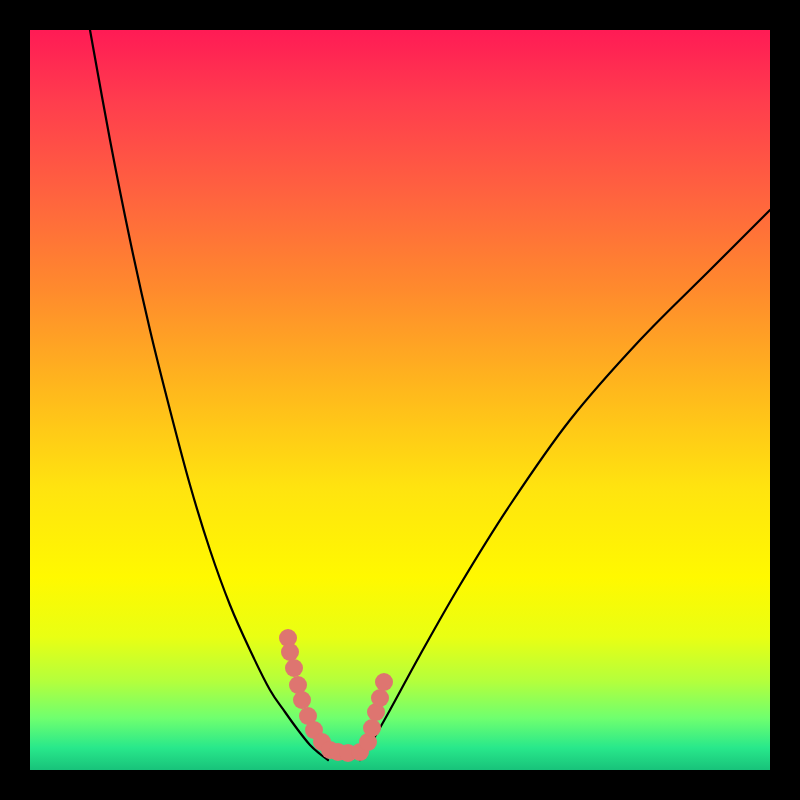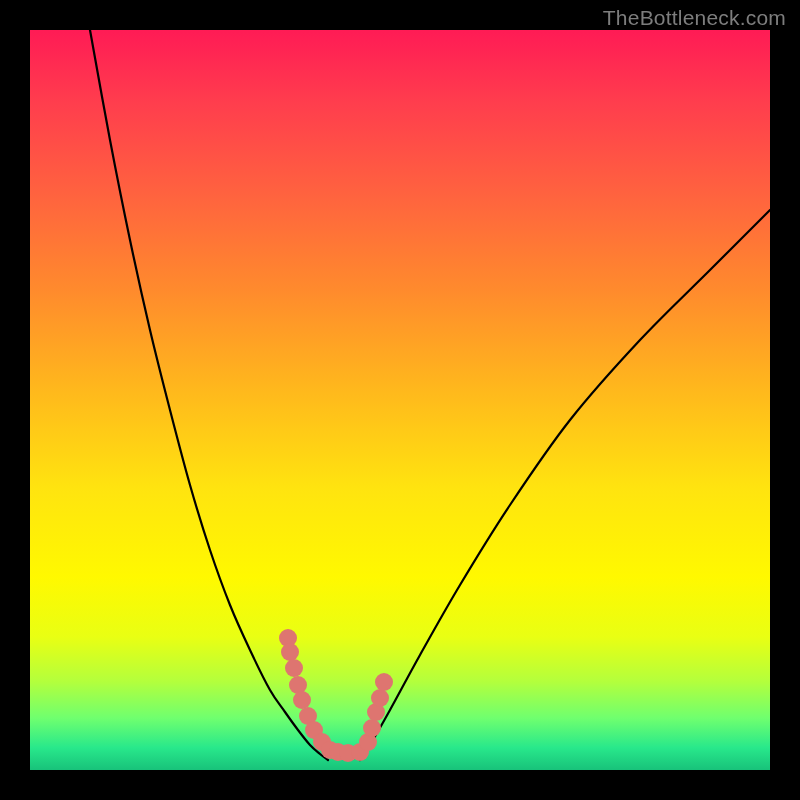--- a/index.html
+++ b/index.html
@@ -72,21 +72,20 @@
     top: 0;
     width: 100%;
     height: 100%;
     pointer-events: none;
   }
 </style>
 </head>
 <body>
 
 <div class="frame">
-  <div class="watermark">TheBottleneck.com</div>
   <div class="plot">
     <div class="gradient"></div>
 
     <svg class="curve" viewBox="0 0 740 740" preserveAspectRatio="none">
       <path id="left-path" fill="none" stroke="#000" stroke-width="2.2" stroke-linecap="round" d="M 60 0 C 63.333333333333336 18.333333333333332, 73.33333333333333 75, 80 110 C 86.66666666666667 145, 93.33333333333333 178.33333333333334, 100 210 C 106.66666666666667 241.66666666666666, 113.33333333333333 271.6666666666667, 120 300 C 126.66666666666667 328.3333333333333, 133.33333333333334 354.1666666666667, 140 380 C 146.66666666666666 405.8333333333333, 153.33333333333334 431.6666666666667, 160 455 C 166.66666666666666 478.3333333333333, 173.33333333333334 500, 180 520 C 186.66666666666666 540, 193.33333333333334 558.3333333333334, 200 575 C 206.66666666666666 591.6666666666666, 213.33333333333334 605.8333333333334, 220 620 C 226.66666666666666 634.1666666666666, 234.16666666666666 649.6666666666666, 240 660 C 245.83333333333334 670.3333333333334, 250.33333333333334 675.3333333333334, 255 682 C 259.6666666666667 688.6666666666666, 263.8333333333333 694.5, 268 700 C 272.1666666666667 705.5, 276.3333333333333 711, 280 715 C 283.6666666666667 719, 287 721.5, 290 724 C 293 726.5, 296.6666666666667 729, 298 730"></path>
       <path id="right-path" fill="none" stroke="#000" stroke-width="2.2" stroke-linecap="round" d="M 330 730 C 331.6666666666667 727.5, 335 723.3333333333334, 340 715 C 345 706.6666666666666, 351.6666666666667 695, 360 680 C 368.3333333333333 665, 378.3333333333333 645.8333333333334, 390 625 C 401.6666666666667 604.1666666666666, 415 580, 430 555 C 445 530, 461.6666666666667 502.5, 480 475 C 498.3333333333333 447.5, 518.3333333333334 417.5, 540 390 C 561.6666666666666 362.5, 586.6666666666666 335, 610 310 C 633.3333333333334 285, 658.3333333333334 261.6666666666667, 680 240 C 701.6666666666666 218.33333333333334, 730 190, 740 180"></path>
     </svg>
 
     <svg class="salmon-overlay" viewBox="0 0 740 740" preserveAspectRatio="none">
       <g id="salmon-group">

